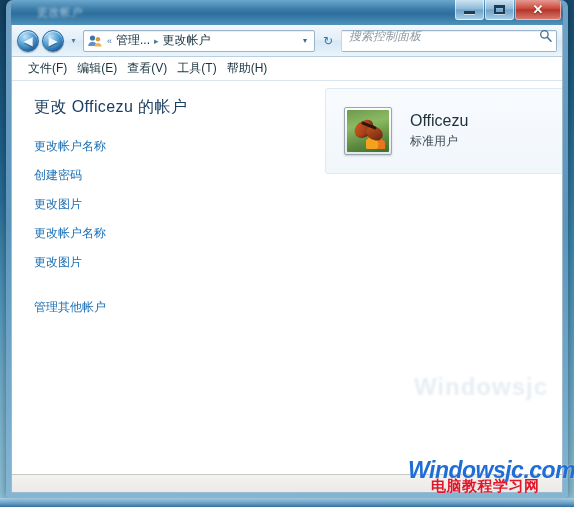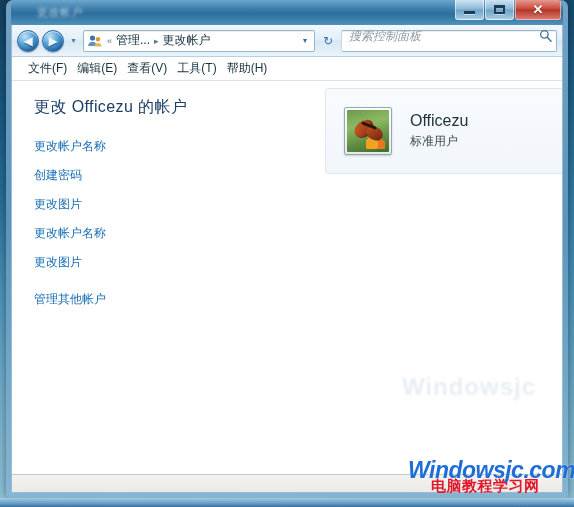--- a/index.html
+++ b/index.html
@@ -216,21 +216,21 @@
     margin-left: 22px;
     width: 230px;
   }
   .tasklink {
     font-size: 12px;
     color: #1a6fb5;
     margin-bottom: 12px;
     white-space: nowrap;
     width: max-content;
   }
-  .tasklink.gap { margin-top: 20px; }
+  .tasklink.gap { margin-top: 28px; }
 
   
   #account-card {
     position: absolute;
     left: 313px;
     top: 7px;
     width: 243px;
     height: 86px;
     background: linear-gradient(180deg, #f8fbfe 0%, #f1f6fb 100%);
     border: 1px solid #dfe9f1;
@@ -287,21 +287,21 @@
     border-radius: 2px;
     transform: rotate(22deg);
   }
   #account-text { display: flex; flex-direction: column; gap: 3px; }
   #account-name { font-size: 16px; color: #22323c; }
   #account-type { font-size: 12px; color: #3e4c55; }
 
   
   #ghost-watermark {
     position: absolute;
-    right: 26px;
+    right: 14px;
     top: 292px;
     font-size: 24px;
     font-weight: bold;
     color: rgba(110,150,185,0.17);
     letter-spacing: 1px;
     filter: blur(0.8px);
     white-space: nowrap;
   }
 
   

